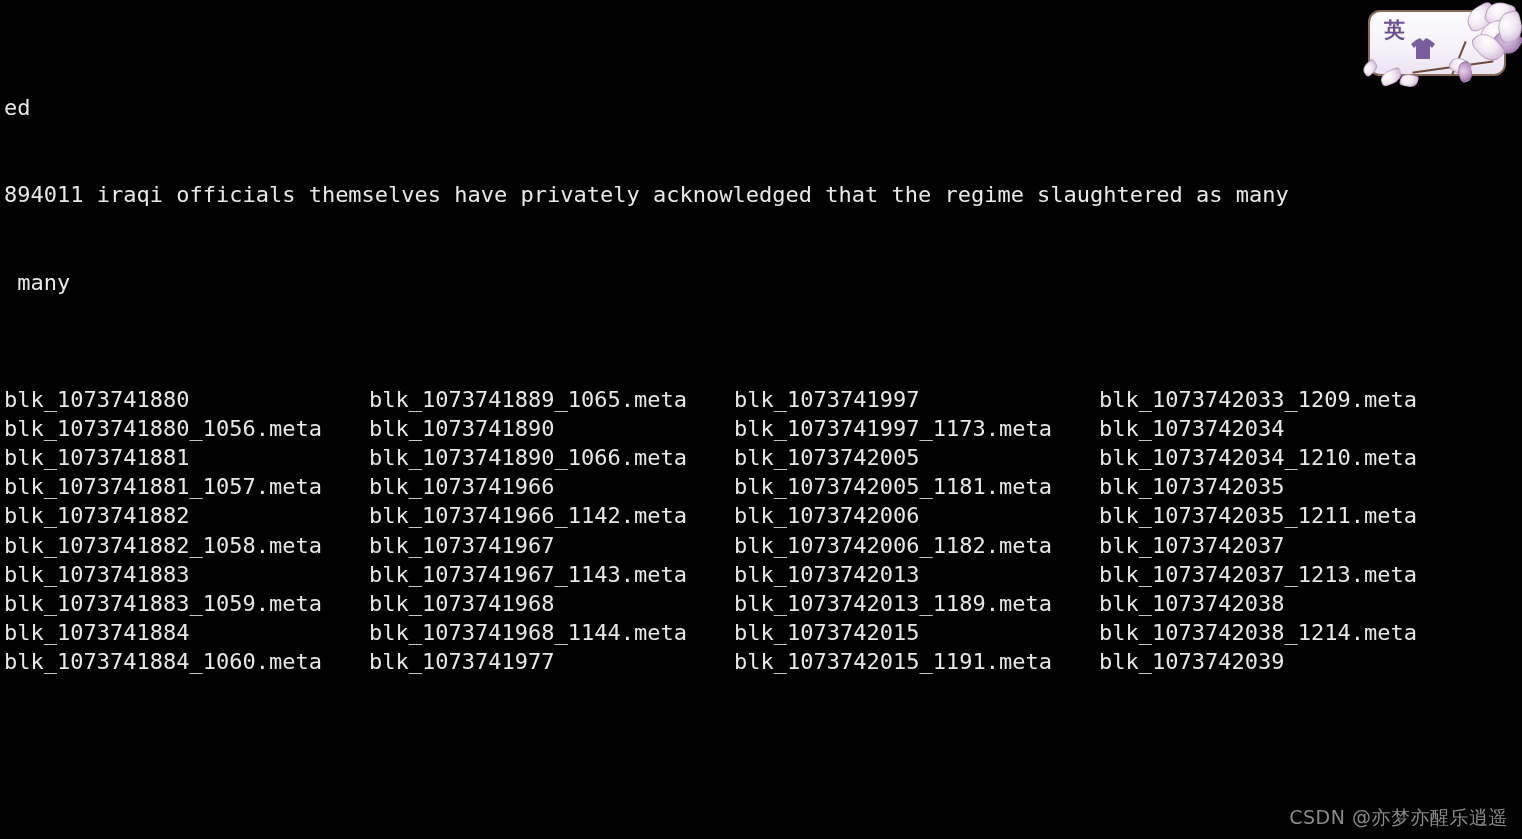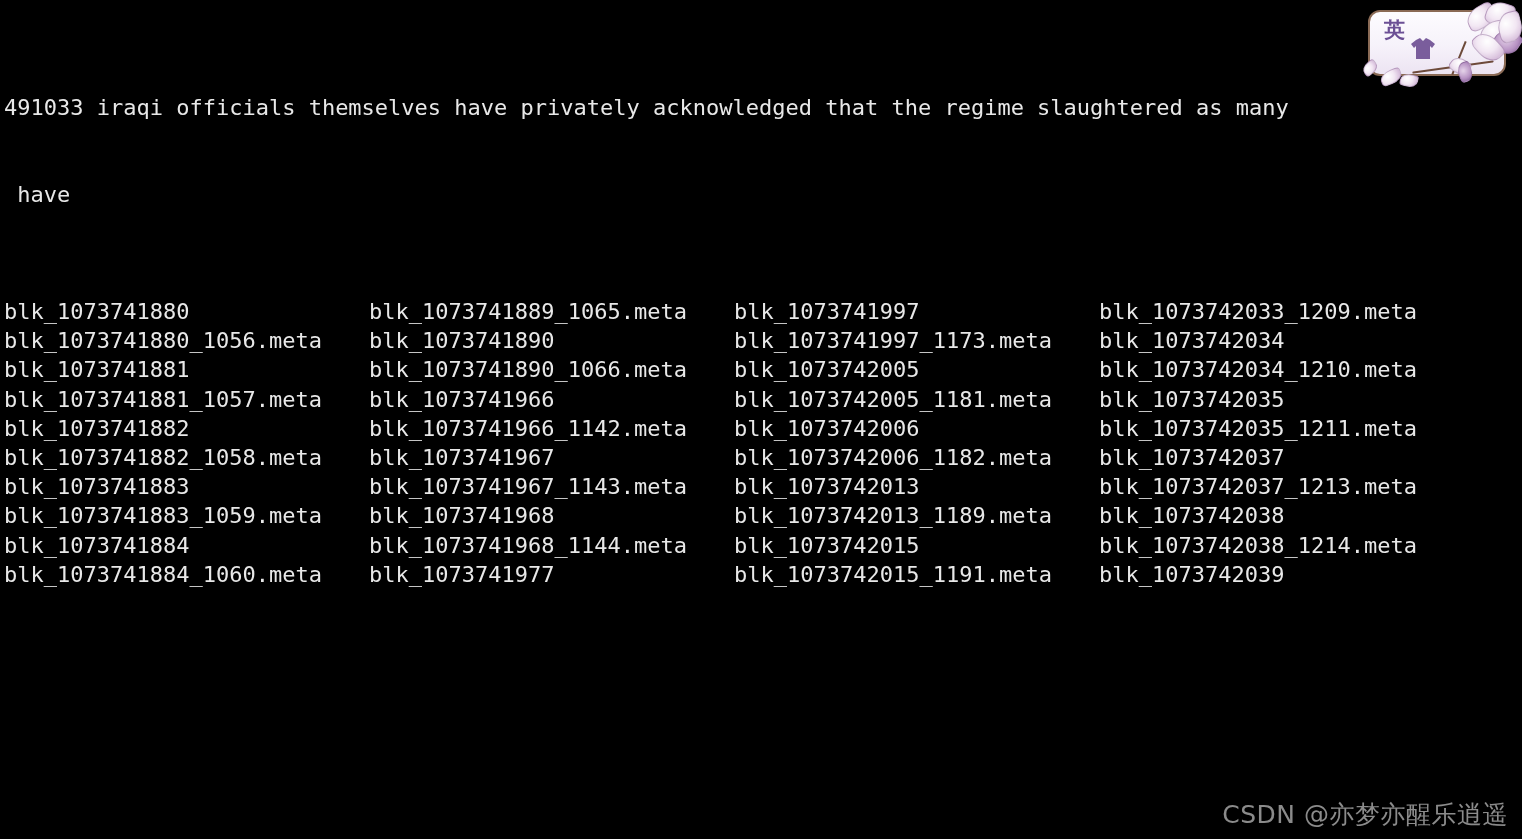--- a/index.html
+++ b/index.html
@@ -115,33 +115,34 @@
     position: absolute;
     background: #6d4a3a;
   }
 
   
   #watermark {
     position: absolute;
     right: 14px;
     bottom: 8px;
     font-family: "DejaVu Sans", "Liberation Sans", sans-serif;
-    font-size: 25px;
+    font-size: 19px;
     color: #8b8b8b;
     letter-spacing: 0.5px;
     white-space: pre;
   }
 </style>
 </head>
 <body>
 
 <div id="terminal">
 
-  <div class="tline">491033 iraqi officials themselves have privately acknowledged that the regime slaughtered as many</div>
-  <div class="tline"> have</div>
+  <div class="tline">ed</div>
+  <div class="tline">894011 iraqi officials themselves have privately acknowledged that the regime slaughtered as many</div>
+  <div class="tline"> many</div>
 
   <div class="ls-grid" id="ls-grid"><div class="ls-row"><span class="lscell" style="color: rgb(232, 232, 232);">blk_1073741880</span><span class="lscell" style="color: rgb(232, 232, 232);">blk_1073741889_1065.meta</span><span class="lscell" style="color: rgb(232, 232, 232);">blk_1073741997</span><span class="lscell last" style="color: rgb(232, 232, 232);">blk_1073742033_1209.meta</span></div><div class="ls-row"><span class="lscell" style="color: rgb(232, 232, 232);">blk_1073741880_1056.meta</span><span class="lscell" style="color: rgb(232, 232, 232);">blk_1073741890</span><span class="lscell" style="color: rgb(232, 232, 232);">blk_1073741997_1173.meta</span><span class="lscell last" style="color: rgb(232, 232, 232);">blk_1073742034</span></div><div class="ls-row"><span class="lscell" style="color: rgb(232, 232, 232);">blk_1073741881</span><span class="lscell" style="color: rgb(232, 232, 232);">blk_1073741890_1066.meta</span><span class="lscell" style="color: rgb(232, 232, 232);">blk_1073742005</span><span class="lscell last" style="color: rgb(232, 232, 232);">blk_1073742034_1210.meta</span></div><div class="ls-row"><span class="lscell" style="color: rgb(232, 232, 232);">blk_1073741881_1057.meta</span><span class="lscell" style="color: rgb(232, 232, 232);">blk_1073741966</span><span class="lscell" style="color: rgb(232, 232, 232);">blk_1073742005_1181.meta</span><span class="lscell last" style="color: rgb(232, 232, 232);">blk_1073742035</span></div><div class="ls-row"><span class="lscell" style="color: rgb(232, 232, 232);">blk_1073741882</span><span class="lscell" style="color: rgb(232, 232, 232);">blk_1073741966_1142.meta</span><span class="lscell" style="color: rgb(232, 232, 232);">blk_1073742006</span><span class="lscell last" style="color: rgb(232, 232, 232);">blk_1073742035_1211.meta</span></div><div class="ls-row"><span class="lscell" style="color: rgb(232, 232, 232);">blk_1073741882_1058.meta</span><span class="lscell" style="color: rgb(232, 232, 232);">blk_1073741967</span><span class="lscell" style="color: rgb(232, 232, 232);">blk_1073742006_1182.meta</span><span class="lscell last" style="color: rgb(232, 232, 232);">blk_1073742037</span></div><div class="ls-row"><span class="lscell" style="color: rgb(232, 232, 232);">blk_1073741883</span><span class="lscell" style="color: rgb(232, 232, 232);">blk_1073741967_1143.meta</span><span class="lscell" style="color: rgb(232, 232, 232);">blk_1073742013</span><span class="lscell last" style="color: rgb(232, 232, 232);">blk_1073742037_1213.meta</span></div><div class="ls-row"><span class="lscell" style="color: rgb(232, 232, 232);">blk_1073741883_1059.meta</span><span class="lscell" style="color: rgb(232, 232, 232);">blk_1073741968</span><span class="lscell" style="color: rgb(232, 232, 232);">blk_1073742013_1189.meta</span><span class="lscell last" style="color: rgb(232, 232, 232);">blk_1073742038</span></div><div class="ls-row"><span class="lscell" style="color: rgb(232, 232, 232);">blk_1073741884</span><span class="lscell" style="color: rgb(232, 232, 232);">blk_1073741968_1144.meta</span><span class="lscell" style="color: rgb(232, 232, 232);">blk_1073742015</span><span class="lscell last" style="color: rgb(232, 232, 232);">blk_1073742038_1214.meta</span></div><div class="ls-row"><span class="lscell" style="color: rgb(232, 232, 232);">blk_1073741884_1060.meta</span><span class="lscell" style="color: rgb(232, 232, 232);">blk_1073741977</span><span class="lscell" style="color: rgb(232, 232, 232);">blk_1073742015_1191.meta</span><span class="lscell last" style="color: rgb(232, 232, 232);">blk_1073742039</span></div></div>
 
   
   
   
   
 
 </div>
 

